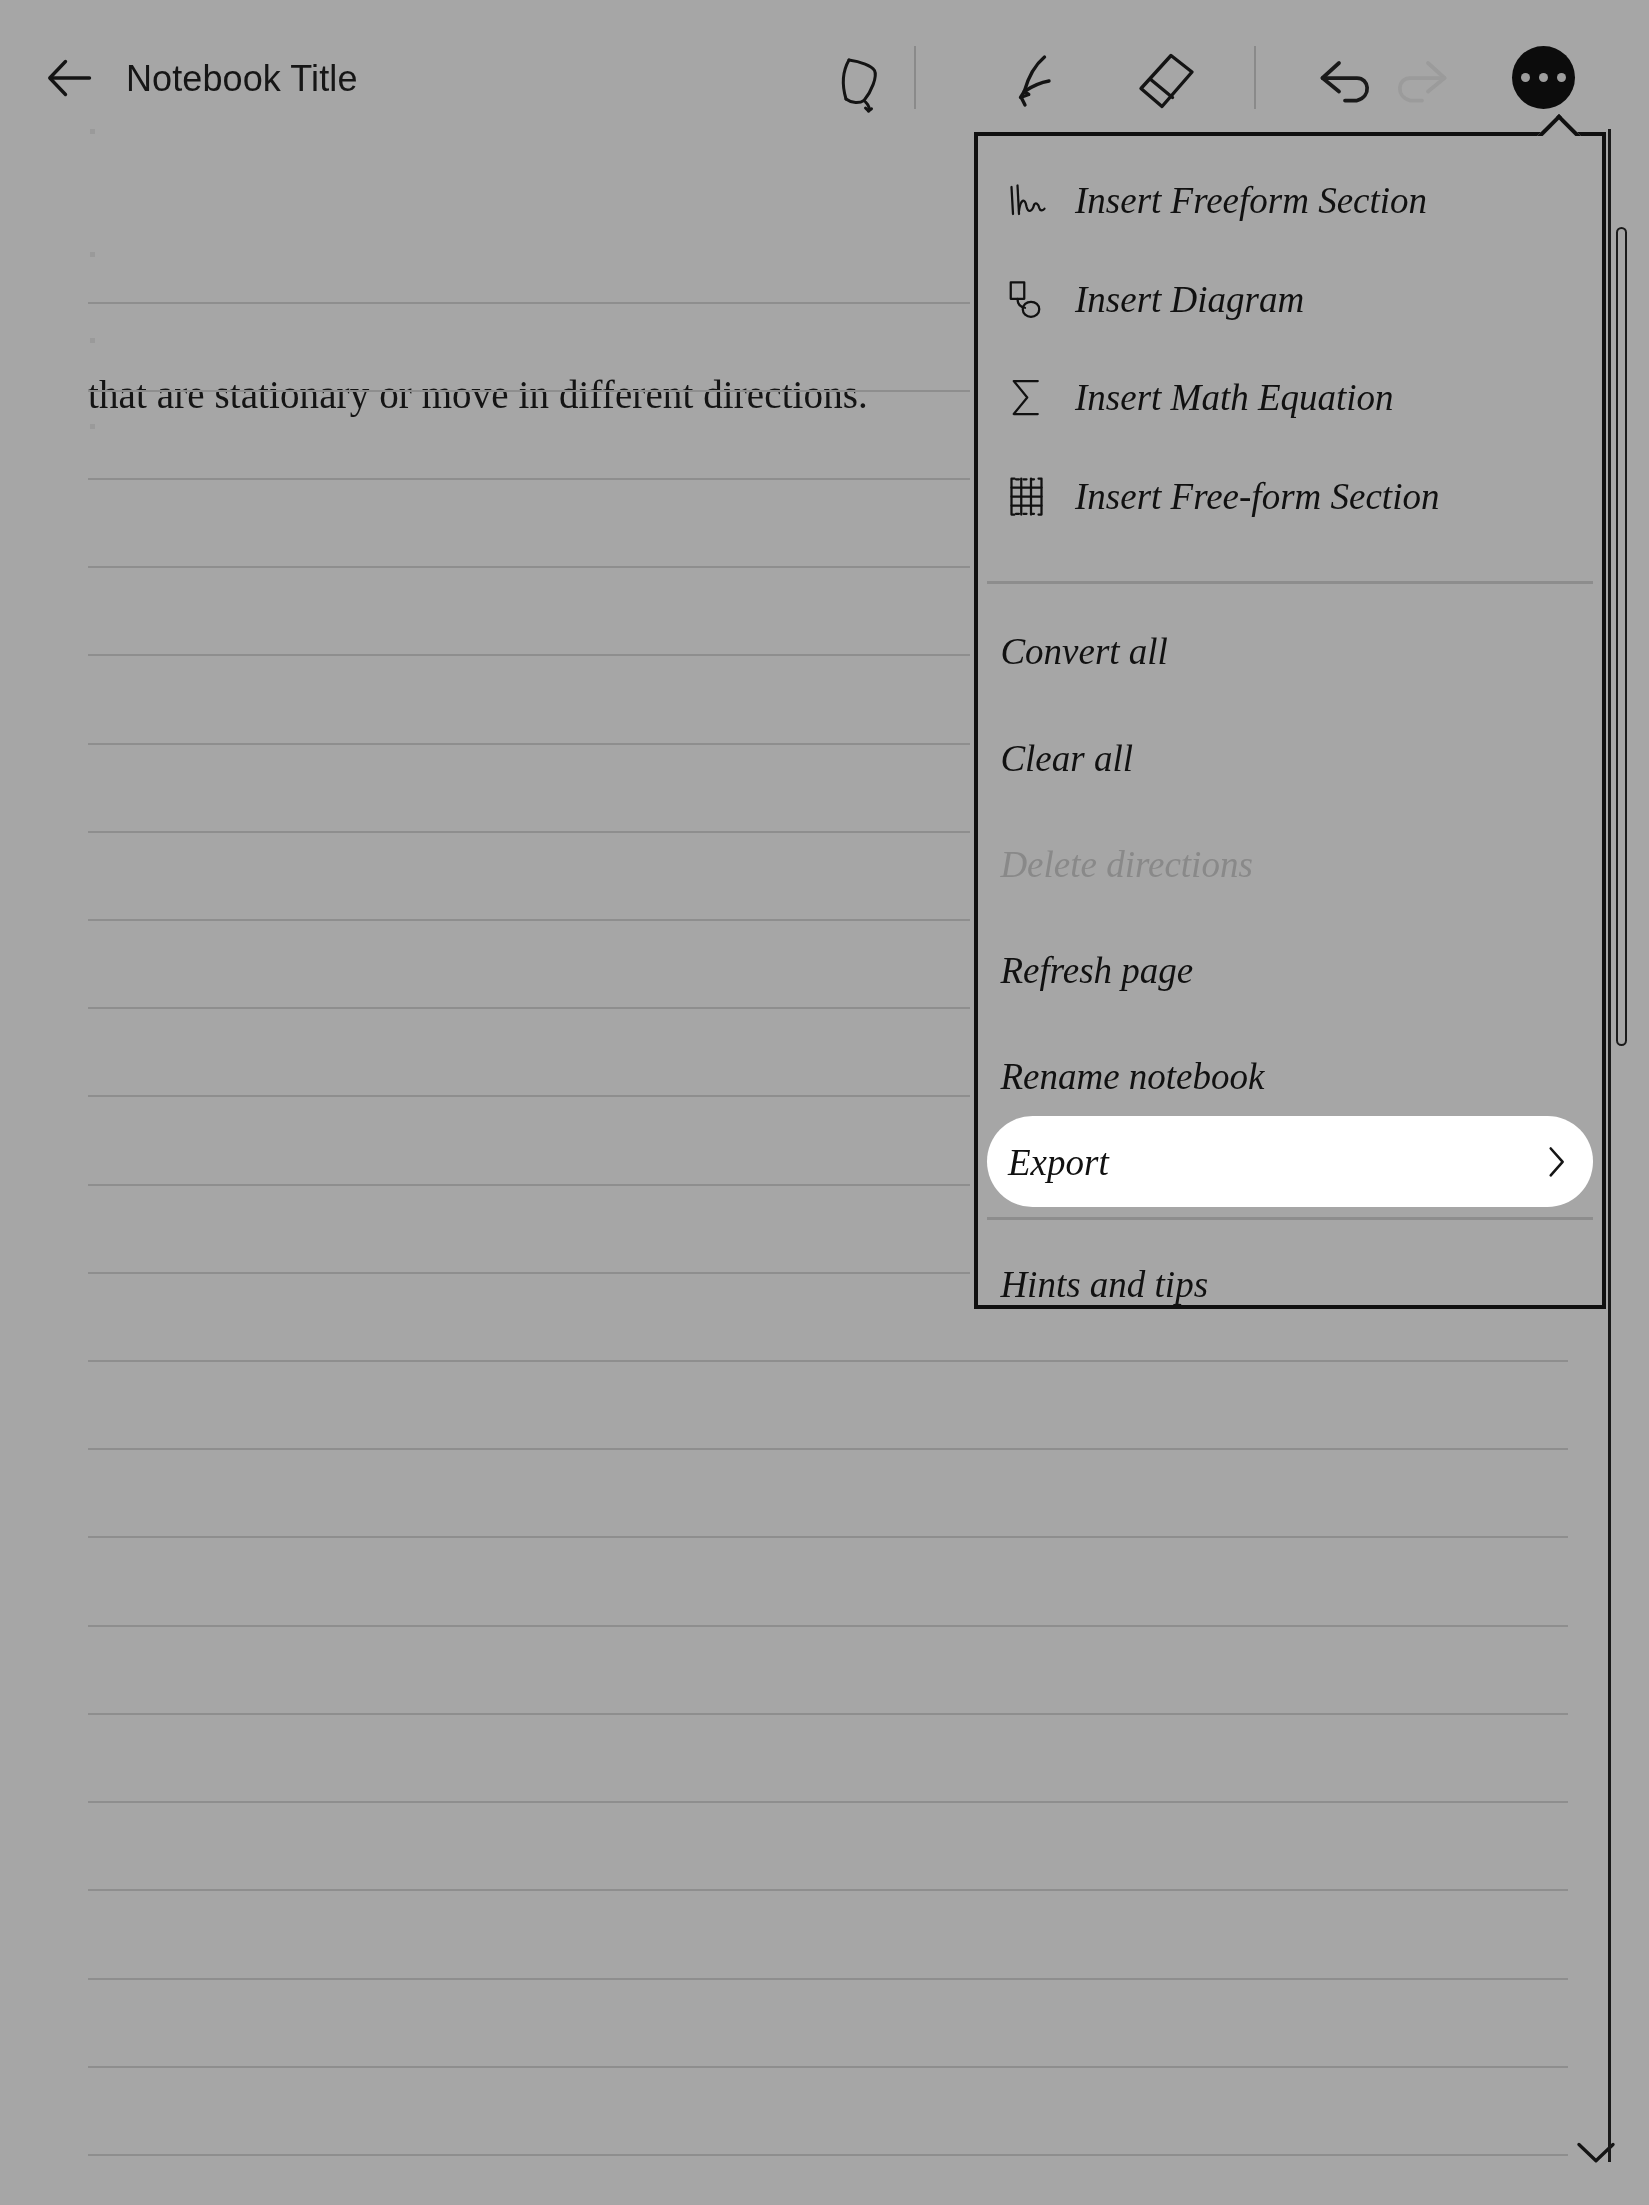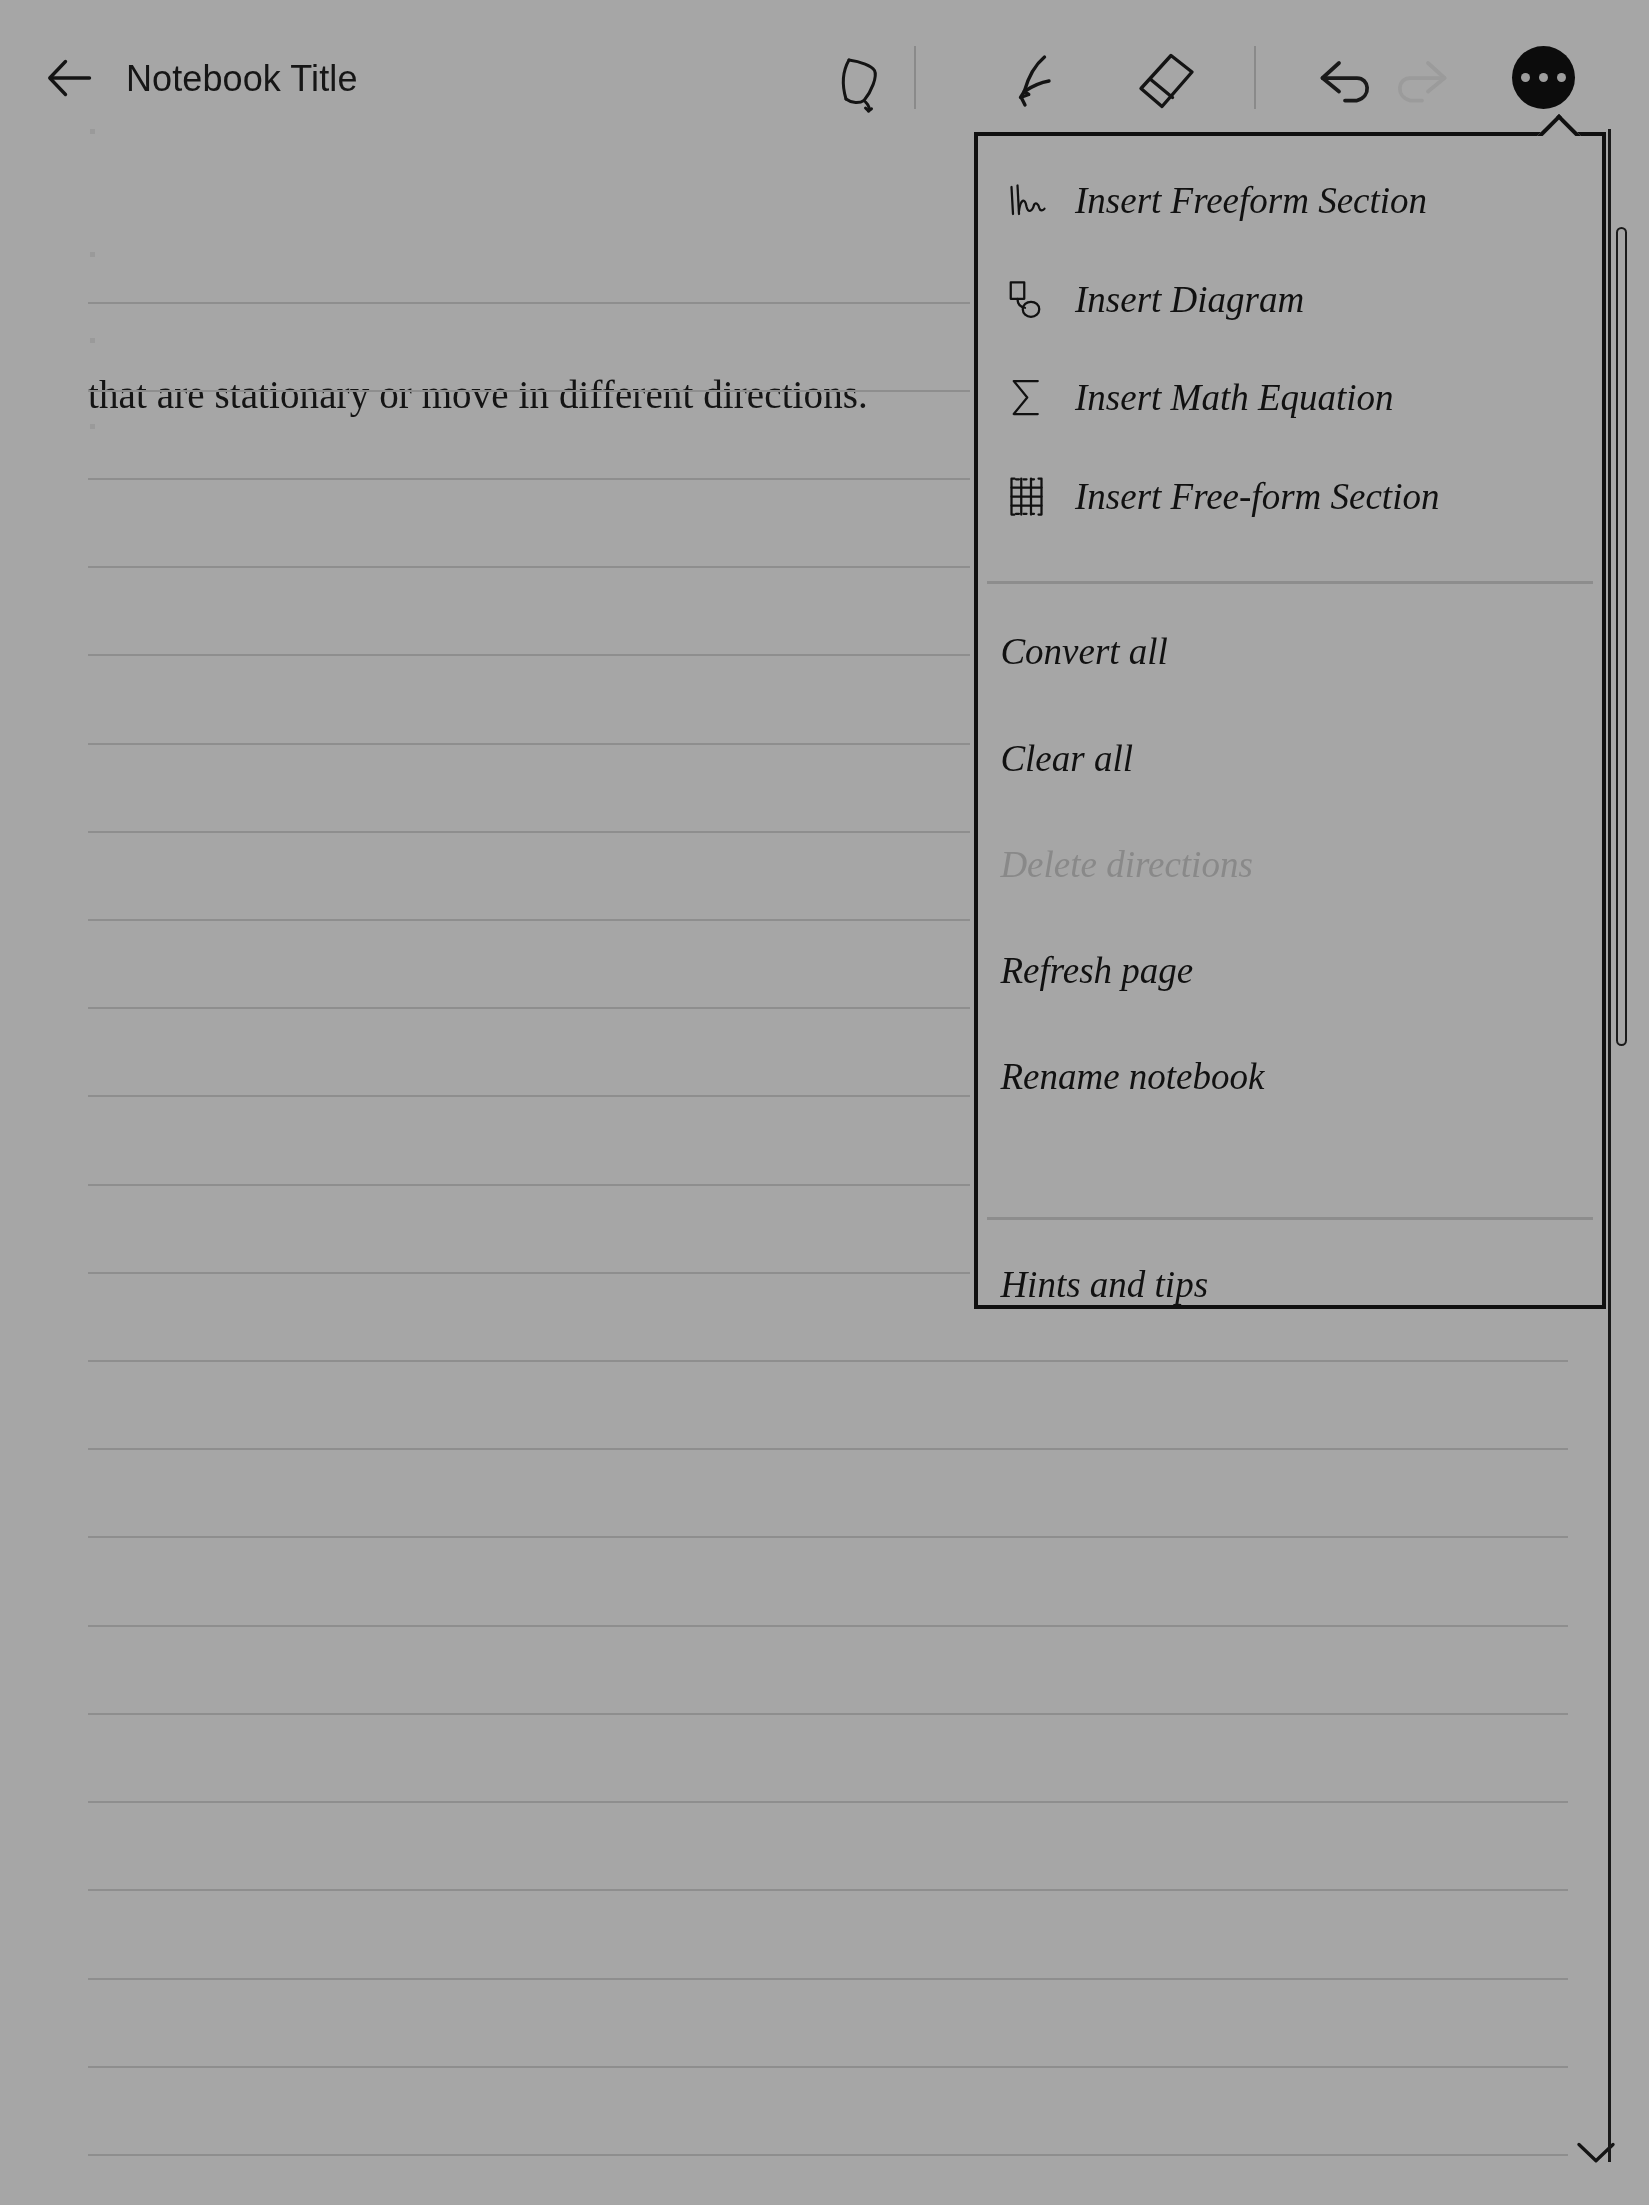--- a/index.html
+++ b/index.html
@@ -390,20 +390,28 @@
     <div class="menu-item" style="top:679px;">
       <span class="menu-label no-icon disabled">Delete directions</span>
     </div>
     <div class="menu-item" style="top:785px;padding-left:28px;">
       <span class="menu-label no-icon">Refresh page</span>
     </div>
     <div class="menu-item" style="top:891px;">
       <span class="menu-label no-icon">Rename notebook</span>
     </div>
 
+    <div id="export-item">
+      <span id="export-label">Export</span>
+      <span id="export-chevron">
+        <svg viewBox="0 0 26 44" fill="none" stroke="#161616" stroke-width="3.5" stroke-linecap="round" stroke-linejoin="round">
+          <polyline points="5,4 21,22 5,40"></polyline>
+        </svg>
+      </span>
+    </div>
 
     <div class="menu-sep" style="top:1081px;"></div>
 
     <div class="menu-item" style="top:1099px;">
       <span class="menu-label no-icon">Hints and tips</span>
     </div>
   </div>
 
 </div>
 

